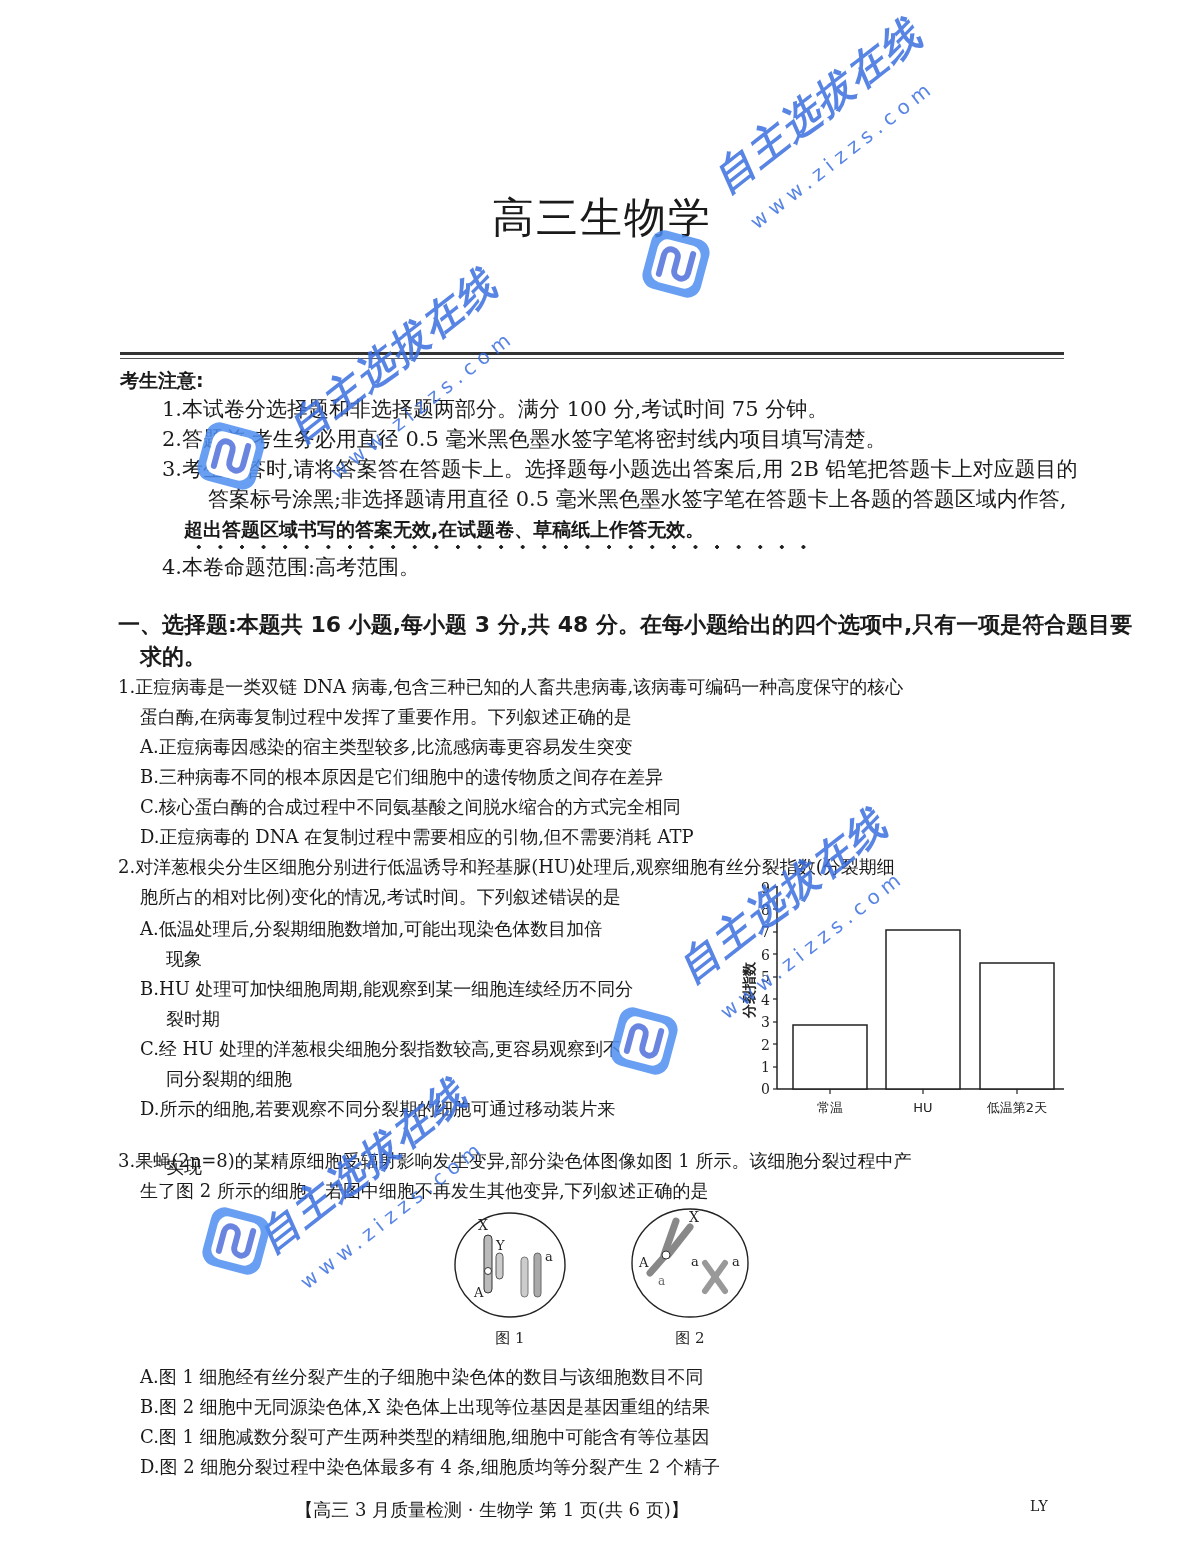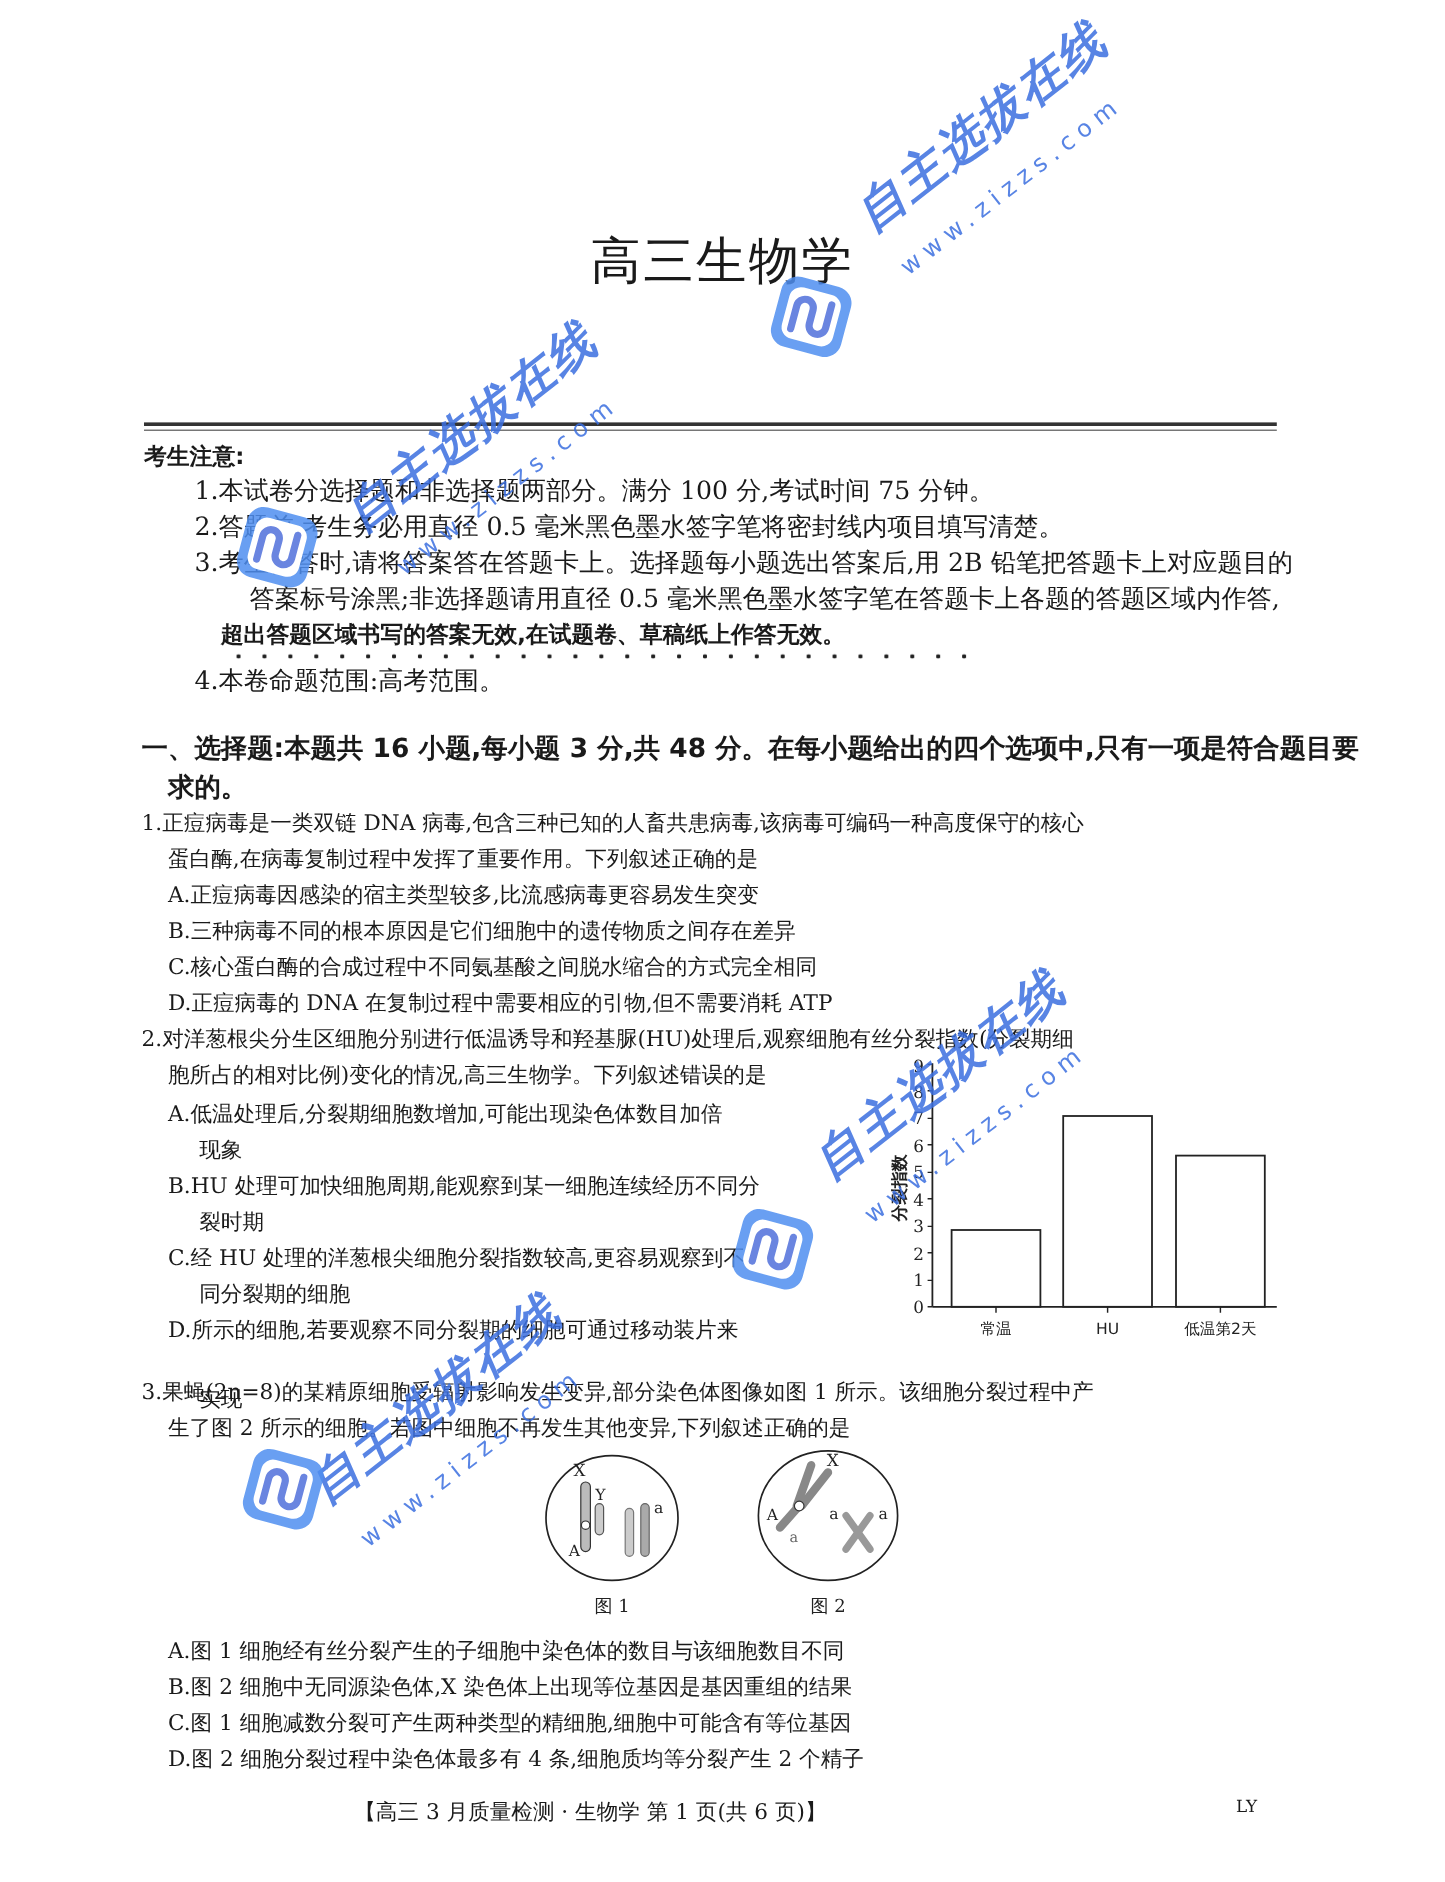--- a/index.html
+++ b/index.html
@@ -47,21 +47,21 @@
 <div class="line section" style="left:140px; top:646px;">求的。</div>
 
 <div class="line q" style="left:118px; top:676px;">1.正痘病毒是一类双链 DNA 病毒,包含三种已知的人畜共患病毒,该病毒可编码一种高度保守的核心</div>
 <div class="line q" style="left:140px; top:706px;">蛋白酶,在病毒复制过程中发挥了重要作用。下列叙述正确的是</div>
 <div class="line q" style="left:140px; top:736px;">A.正痘病毒因感染的宿主类型较多,比流感病毒更容易发生突变</div>
 <div class="line q" style="left:140px; top:766px;">B.三种病毒不同的根本原因是它们细胞中的遗传物质之间存在差异</div>
 <div class="line q" style="left:140px; top:796px;">C.核心蛋白酶的合成过程中不同氨基酸之间脱水缩合的方式完全相同</div>
 <div class="line q" style="left:140px; top:826px;">D.正痘病毒的 DNA 在复制过程中需要相应的引物,但不需要消耗 ATP</div>
 
 <div class="line q" style="left:118px; top:856px;">2.对洋葱根尖分生区细胞分别进行低温诱导和羟基脲(HU)处理后,观察细胞有丝分裂指数(分裂期细</div>
-<div class="line q" style="left:140px; top:886px;">胞所占的相对比例)变化的情况,高三生物学。下列叙述错误的是</div>
+<div class="line q" style="left:140px; top:886px;">胞所占的相对比例)变化的情况,考试时间。下列叙述错误的是</div>
 <div class="line q" style="left:140px; top:918px;">A.低温处理后,分裂期细胞数增加,可能出现染色体数目加倍</div>
 <div class="line q" style="left:166px; top:948px;">现象</div>
 <div class="line q" style="left:140px; top:978px;">B.HU 处理可加快细胞周期,能观察到某一细胞连续经历不同分</div>
 <div class="line q" style="left:166px; top:1008px;">裂时期</div>
 <div class="line q" style="left:140px; top:1038px;">C.经 HU 处理的洋葱根尖细胞分裂指数较高,更容易观察到不</div>
 <div class="line q" style="left:166px; top:1068px;">同分裂期的细胞</div>
 <div class="line q" style="left:140px; top:1098px;">D.所示的细胞,若要观察不同分裂期的细胞可通过移动装片来</div>
 <div class="line q" style="left:166px; top:1128px;margin-top:28px;">实现</div>
 
 <div class="abs chart">

